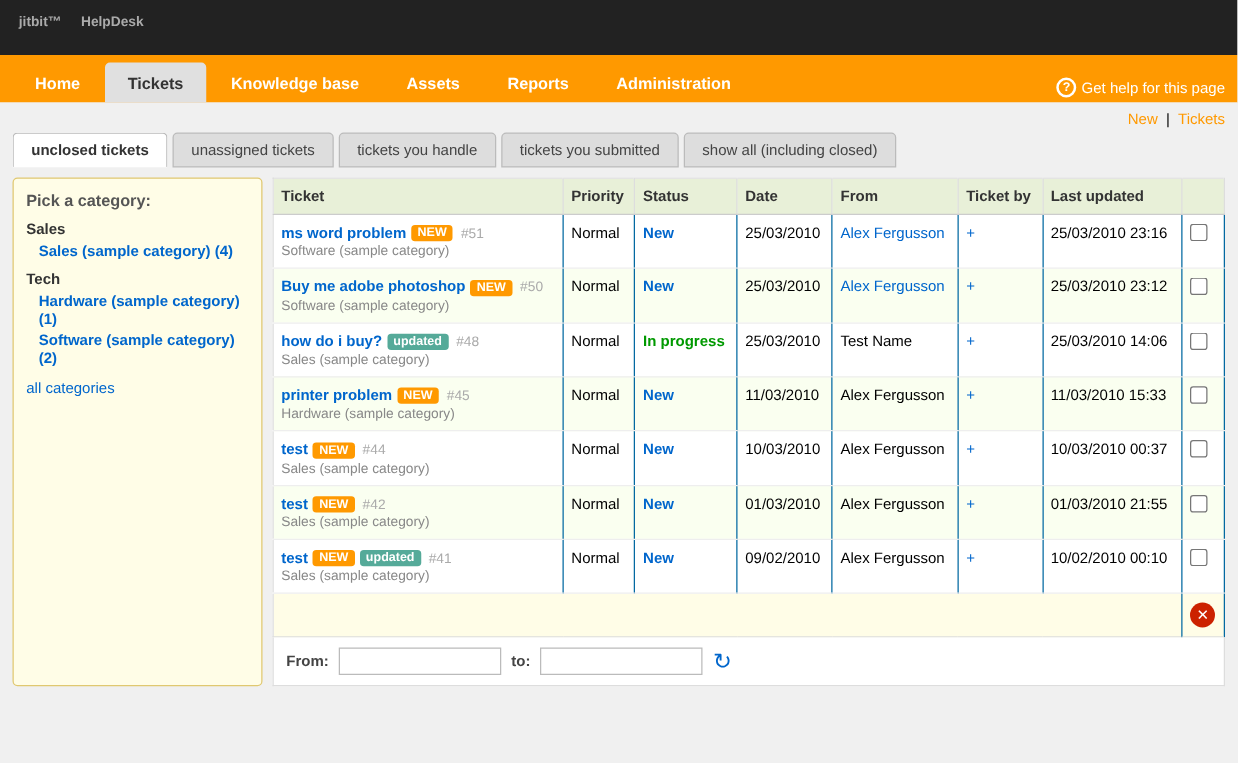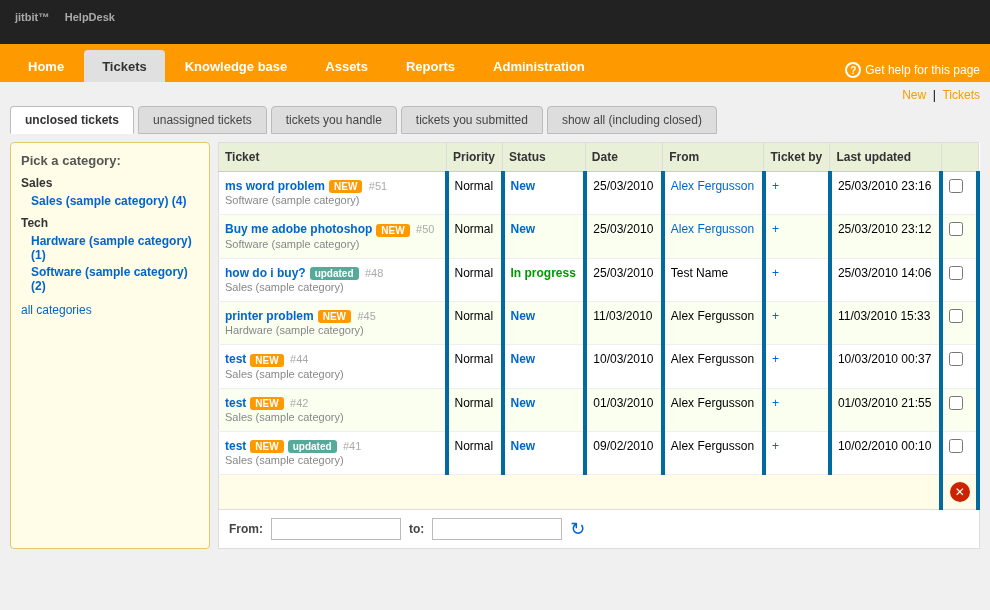--- a/index.html
+++ b/index.html
@@ -38,21 +38,21 @@
     .sidebar { width: 200px; background: #fffde7; border: 1px solid #e0c870; border-radius: 4px; padding: 10px; flex-shrink: 0; }
     .sidebar-title { font-weight: bold; color: #555; margin-bottom: 8px; font-size: 13px; }
     .sidebar-category { font-weight: bold; color: #333; margin-top: 8px; margin-bottom: 4px; }
     .sidebar-item { color: #0066cc; margin-left: 10px; margin-bottom: 3px; cursor: pointer; font-weight: bold; }
     .sidebar-all { color: #0066cc; margin-top: 10px; cursor: pointer; font-size: 12px; }
 
     
     .ticket-area { flex: 1; }
     .ticket-table { width: 100%; border-collapse: collapse; background: white; border: 1px solid #ddd; }
     .ticket-table th { background: #e8f0d8; padding: 7px 6px; text-align: left; font-size: 12px; color: #333; border-bottom: 1px solid #ccc; border-right: 1px solid #ddd; }
-    .ticket-table td { padding: 7px 6px; border-bottom: 1px solid #eee; border-right: 4px solid #0369a1; vertical-align: top; font-size: 12px; }
+    .ticket-table td { padding: 7px 6px; border-bottom: 1px solid #eee; border-right: 1px solid #0369a1; vertical-align: top; font-size: 12px; }
     .ticket-table tr:last-child td { border-bottom: none; }
     .ticket-row:nth-child(even) td { background: #fafff0; }
 
     .ticket-title { color: #0066cc; font-weight: bold; cursor: pointer; }
     .ticket-sub { color: #888; font-size: 11px; }
     .ticket-num { color: #aaa; font-size: 11px; }
 
     .badge { display: inline-block; padding: 1px 5px; border-radius: 3px; font-size: 10px; font-weight: bold; margin-left: 4px; vertical-align: middle; }
     .badge-new { background: #f90; color: white; }
     .badge-updated { background: #5a9; color: white; }

